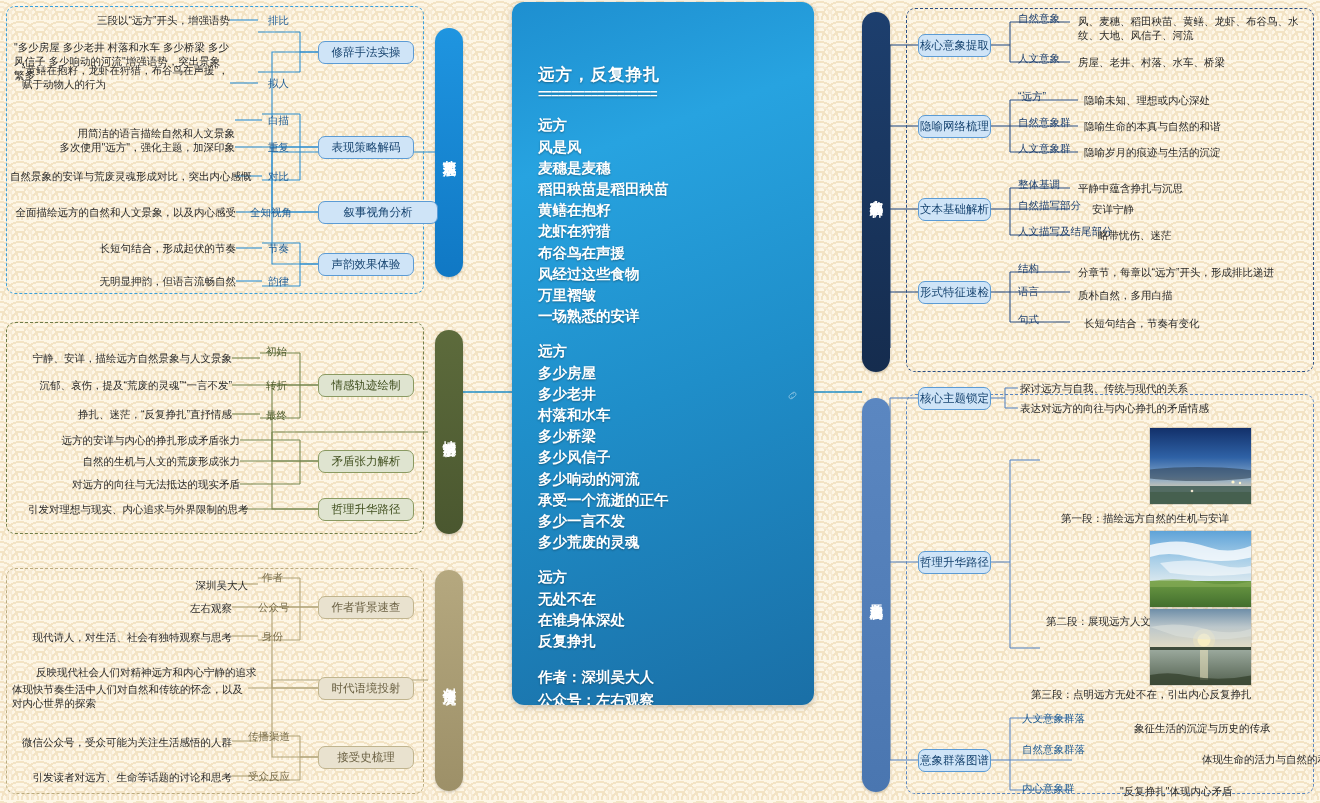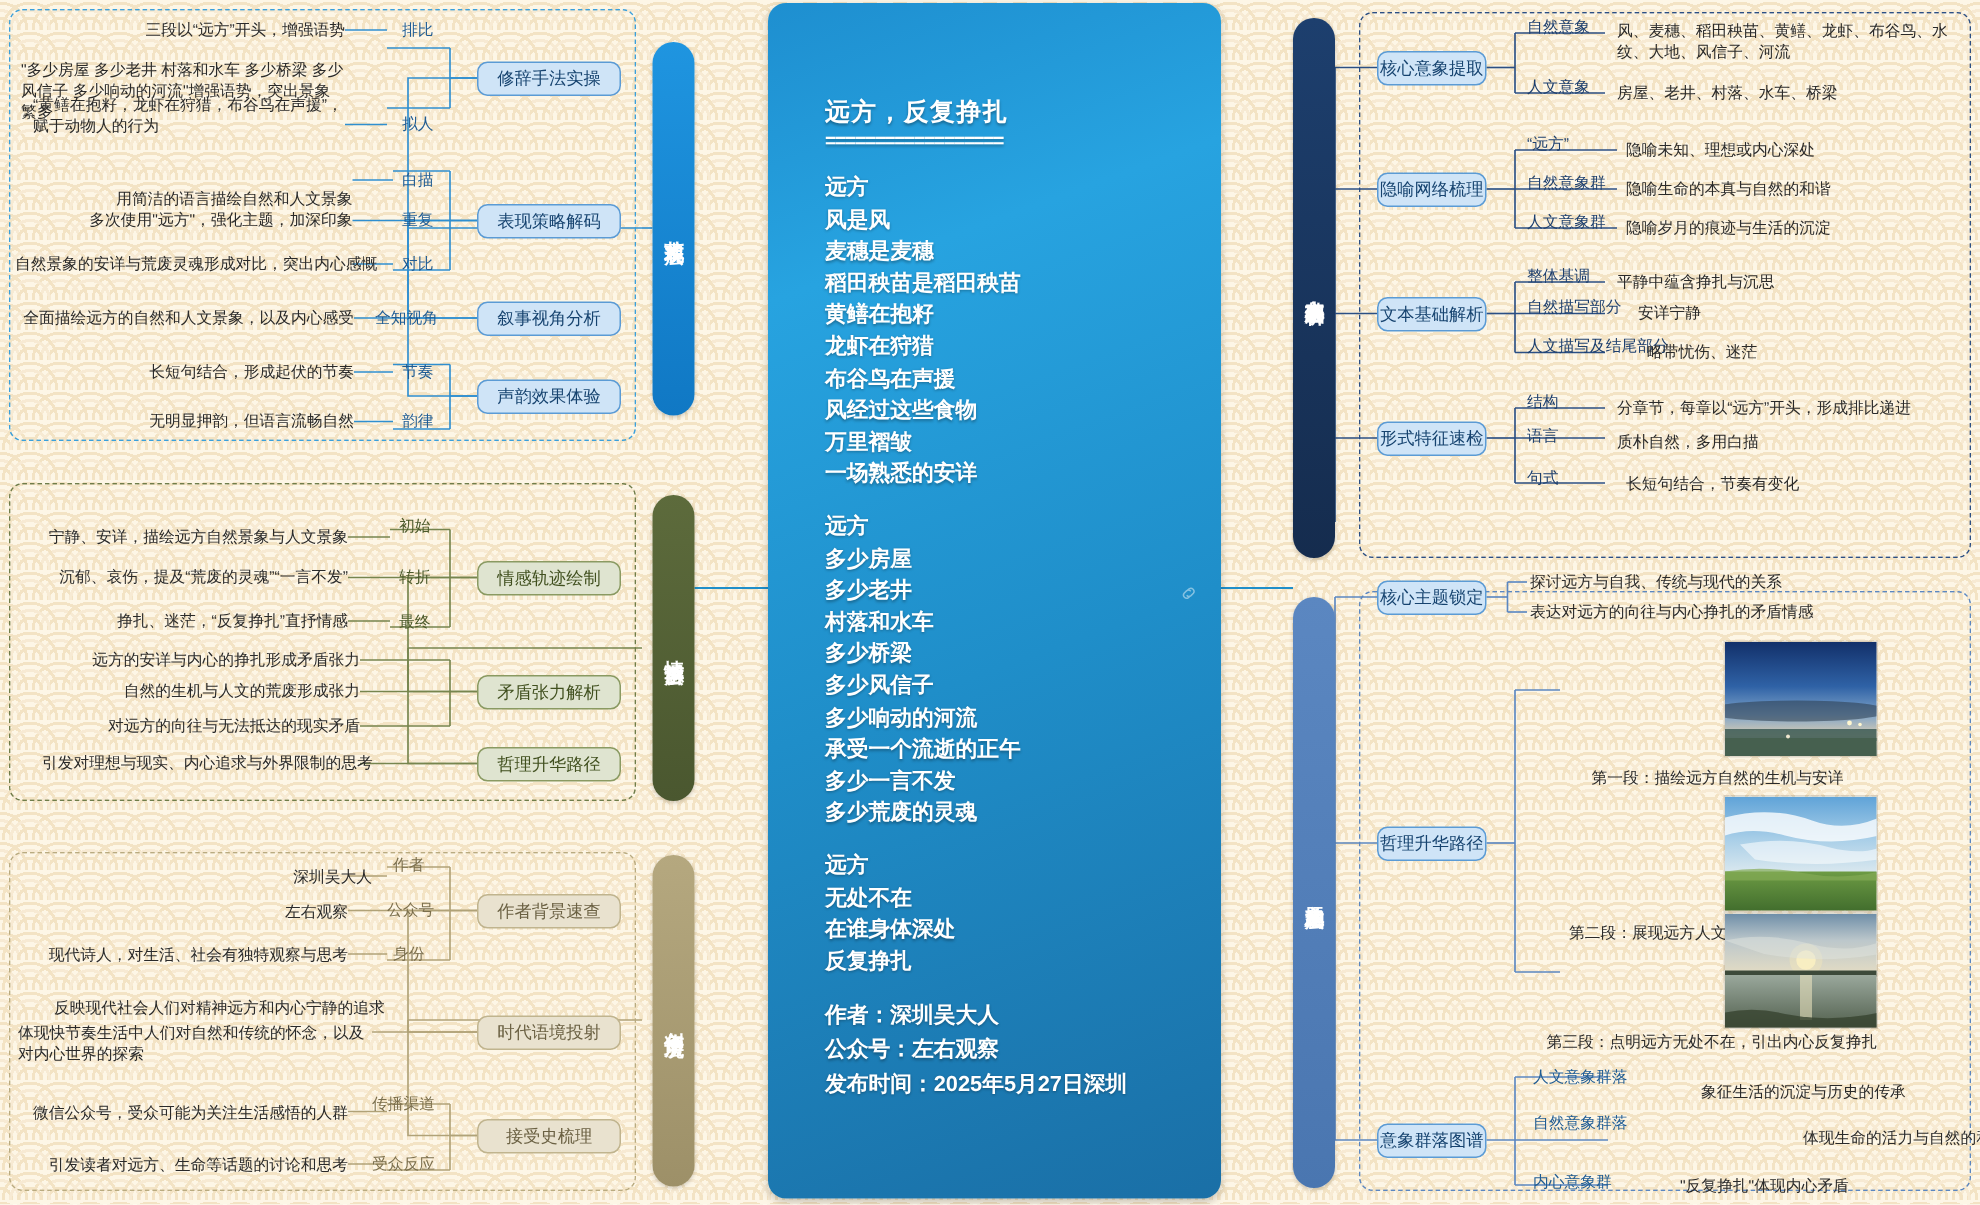--- a/index.html
+++ b/index.html
@@ -29,25 +29,25 @@
       radial-gradient(circle at 0%   100%, transparent 7px,  #f3e3c4 7px,  #f3e3c4 9px,  transparent 9px),
       radial-gradient(circle at 100% 100%, transparent 7px,  #f3e3c4 7px,  #f3e3c4 9px,  transparent 9px);
     background-size: 40px 20px;
     background-repeat: repeat;
   }
 
   
   #poem-panel {
     position: absolute;
     left: 512px; top: 2px;
-    width: 302px; height: 797px;
+    width: 302px; height: 703px;
     border-radius: 12px;
     background: linear-gradient(160deg, #1e8fd0 0%, #27a3e0 22%, #1f8ec9 55%, #1a6fa6 100%);
     box-shadow: 0 2px 6px rgba(0,0,0,.22);
-    padding: 62px 26px 20px 38px;
+    padding: 62px 26px 20px 26px;
     color: #ffffff;
     overflow: hidden;
   }
   #poem-title {
     font-size: 16.5px; font-weight: bold; letter-spacing: 1px;
     text-shadow: 0 1px 2px rgba(0,0,0,.35);
     margin-bottom: 1px;
   }
   #poem-rule {
     font-size: 13px; font-weight: bold; letter-spacing: -1px;
@@ -357,21 +357,21 @@
   <div class="spine" id="spine-theme">
       <span>主题建构层</span>
     </div>
 
   <div class="topic blue" style="left:318px; top:41px;  width:96px;">
       <span>修辞手法实操</span>
     </div>
   <div class="topic blue" style="left:318px; top:136px; width:96px;">
       <span>表现策略解码</span>
     </div>
-  <div class="topic blue" style="left:318px; top:201px; width:96px;">
+  <div class="topic blue" style="left:318px; top:201px; width:120px;">
       <span>叙事视角分析</span>
     </div>
   <div class="topic blue" style="left:318px; top:253px; width:96px;">
       <span>声韵效果体验</span>
     </div>
 
   <div class="sublabel blue" style="left:268px; top:13px;">排比</div>
   <div class="sublabel blue" style="left:268px; top:76px;">拟人</div>
   <div class="sublabel blue" style="left:268px; top:113px;">白描</div>
   <div class="sublabel blue" style="left:268px; top:140px;">重复</div>

